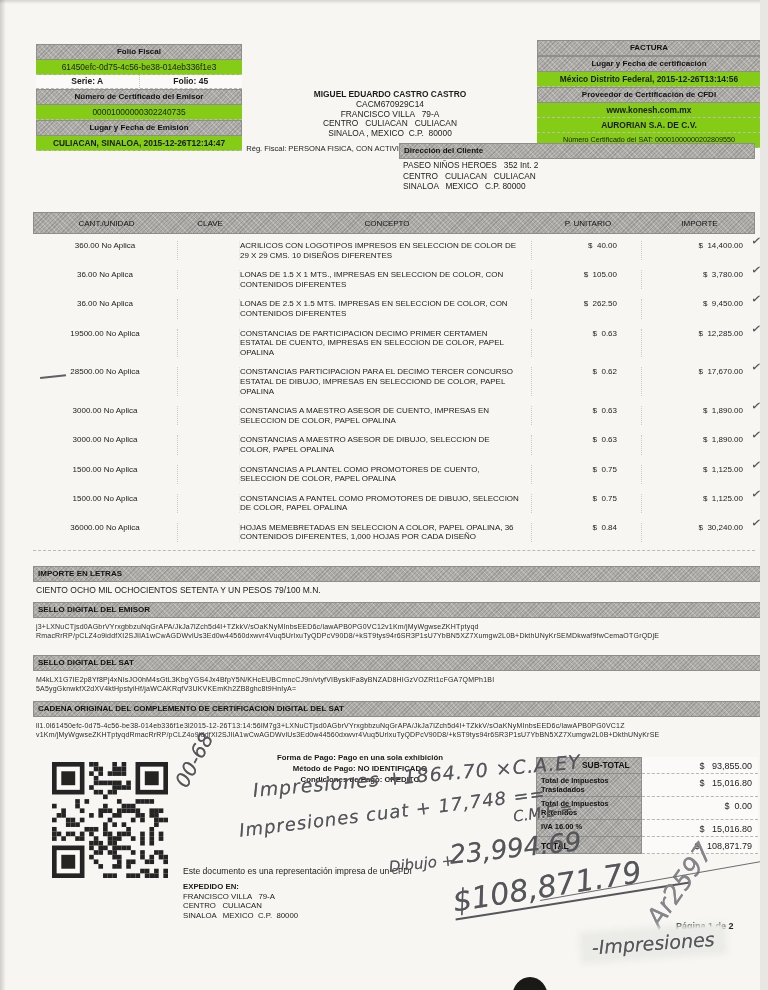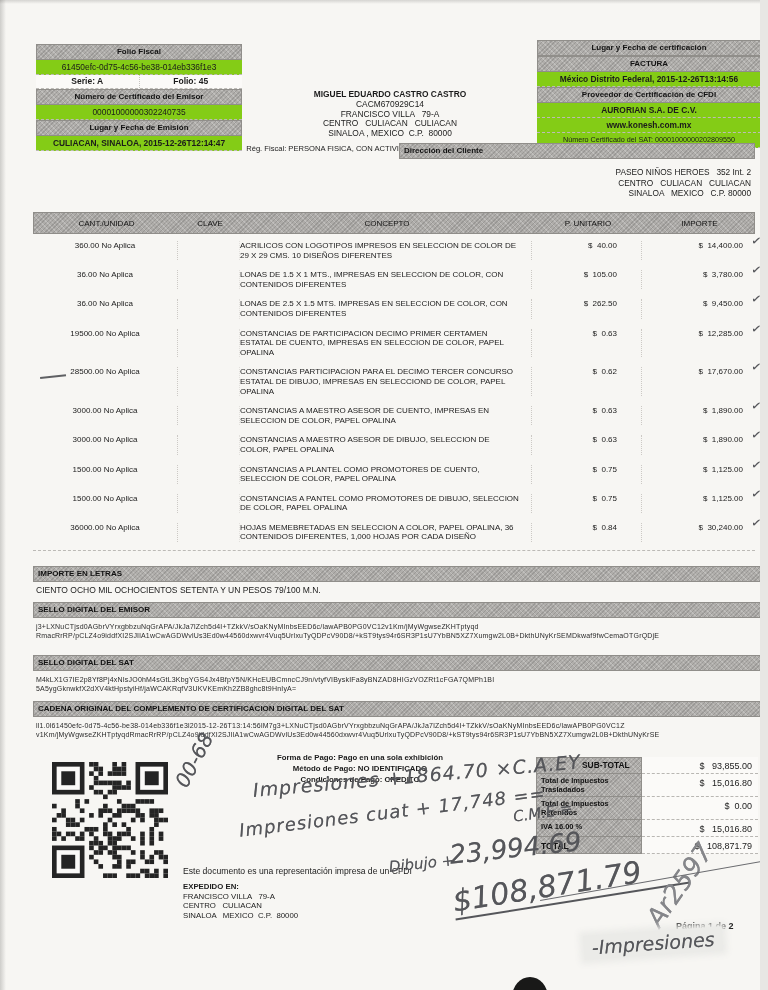--- a/index.html
+++ b/index.html
@@ -26,21 +26,21 @@
   .sf{display:flex;background:#fbfaf8;border-bottom:1px dashed #bdbbb7;}
   .sf>div{flex:1;font-size:8.5px;font-weight:bold;line-height:13px;text-align:center;border-right:1px dotted #c6c4c0;}
   .sf>div:last-child{border-right:none;}
   .hdr-center{left:240px;top:82px;width:300px;text-align:center;font-size:8.4px;line-height:9.8px;margin-top:8px;}
   .reg-fiscal{margin-top:5px;font-size:7.6px;white-space:nowrap;}
   .hdr-right{left:537px;top:40px;width:224px;}
 
   
   .client-left{left:36px;top:143px;width:358px;}
   .client-right{left:399px;top:143px;width:356px;}
-  .addr-lines{font-size:8.3px;line-height:10.5px;padding:8px 4px;text-align:right;}
+  .addr-lines{font-size:8.3px;line-height:10.5px;padding:1px 4px;}
   .gap{height:7px;}
 
   
   .items{left:33px;top:212px;width:722px;}
   .items-header{display:grid;grid-template-columns:145px 62px 292px 110px 113px;
        align-items:center;height:20px;font-size:8px;font-weight:normal;text-align:center;
        background-color:#aeaca9;
        background-image:repeating-linear-gradient(135deg,rgba(40,40,40,.16) 0 1px,transparent 1px 3px),
                         repeating-linear-gradient(45deg,rgba(255,255,255,.22) 0 1px,transparent 1px 4px);
        border:1px solid #8f8d89;color:#121212;}
@@ -122,26 +122,26 @@
   <div class="abs hdr-center">
     <div class="pre" style="font-weight:bold">MIGUEL EDUARDO CASTRO CASTRO</div>
     <div class="pre">CACM670929C14</div>
     <div class="pre">FRANCISCO VILLA   79-A</div>
     <div class="pre">CENTRO   CULIACAN   CULIACAN</div>
     <div class="pre">SINALOA , MEXICO  C.P.  80000</div>
     <div class="reg-fiscal">Rég. Fiscal: PERSONA FISICA, CON ACTIVIDAD EMPRESARIAL Y PROFESIONAL</div>
   </div>
 
   <div class="abs hdr-right">
+    <div class="bar center">FACTURA</div>
     <div class="bar center">Lugar y Fecha de certificación</div>
-    <div class="bar center">FACTURA</div>
     <div class="val bold">México Distrito Federal, 2015-12-26T13:14:56</div>
     <div class="bar center">Proveedor de Certificación de CFDI</div>
+    <div class="val bold">www.konesh.com.mx</div>
     <div class="val bold">AURORIAN S.A. DE C.V.</div>
-    <div class="val bold">www.konesh.com.mx</div>
     <div class="val tiny">Número Certificado del SAT: 00001000000202809550</div>
   </div>
 
   <div class="abs client-right">
     <div class="bar">Dirección del Cliente</div>
     <div class="addr-lines">
       <div class="pre">PASEO NIÑOS HEROES   352 Int. 2</div>
       <div class="pre">CENTRO   CULIACAN   CULIACAN</div>
       <div class="pre">SINALOA   MEXICO   C.P. 80000</div>
     </div>

